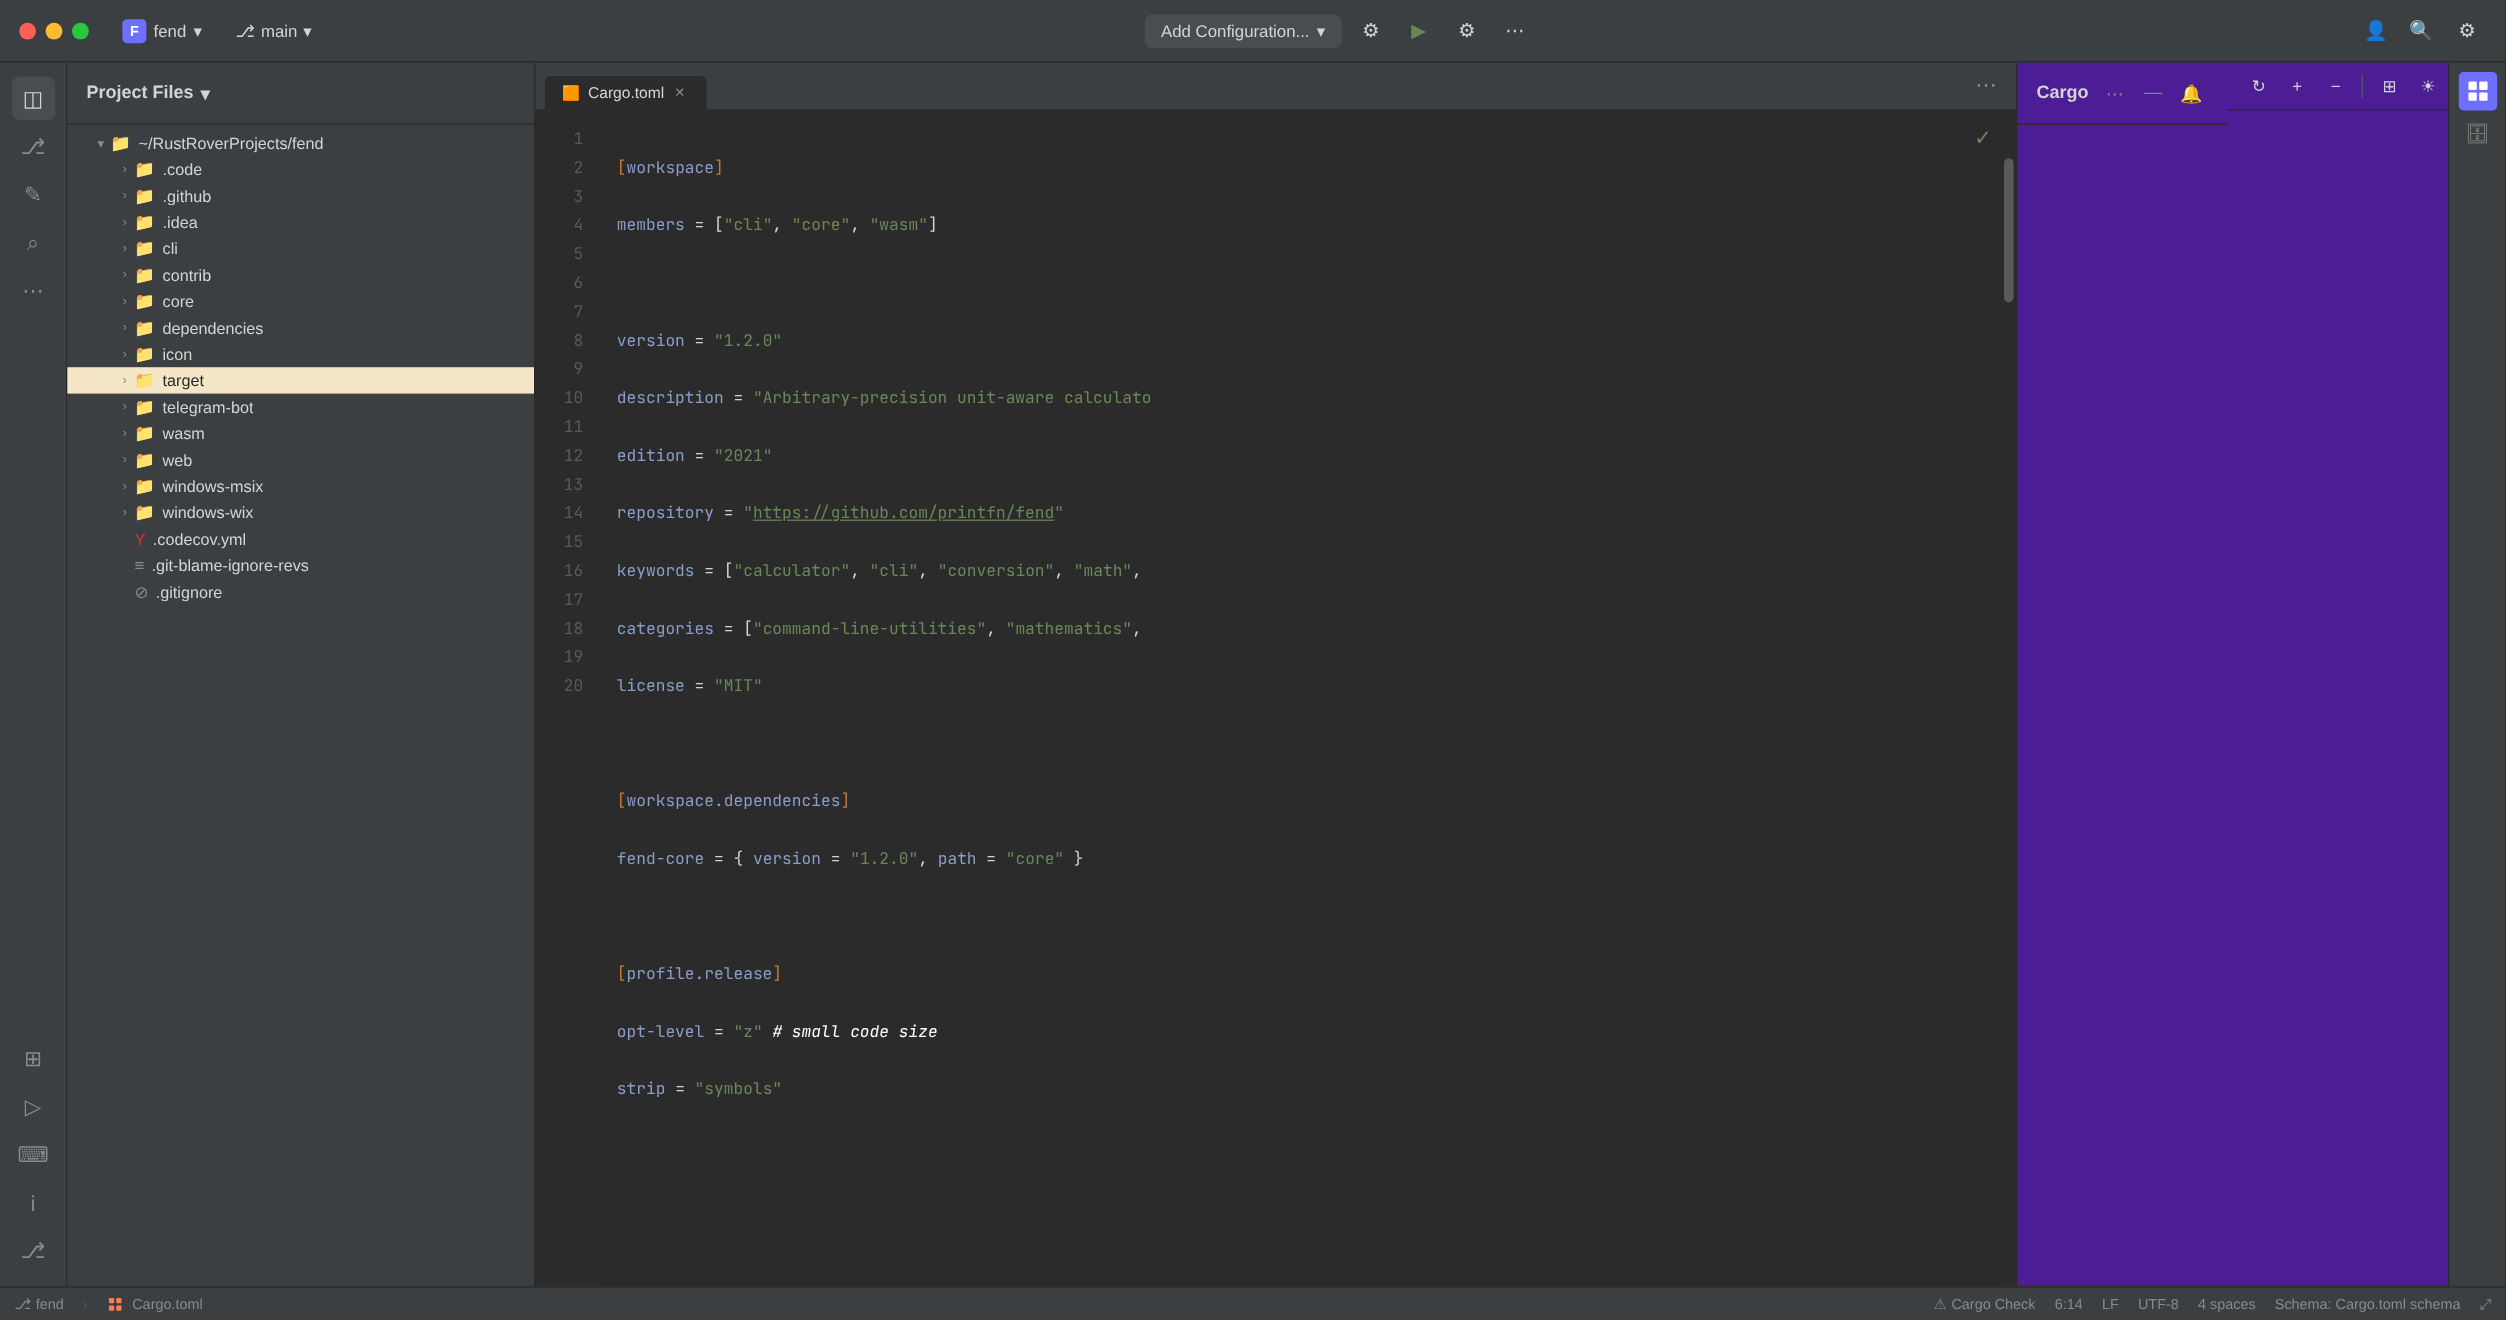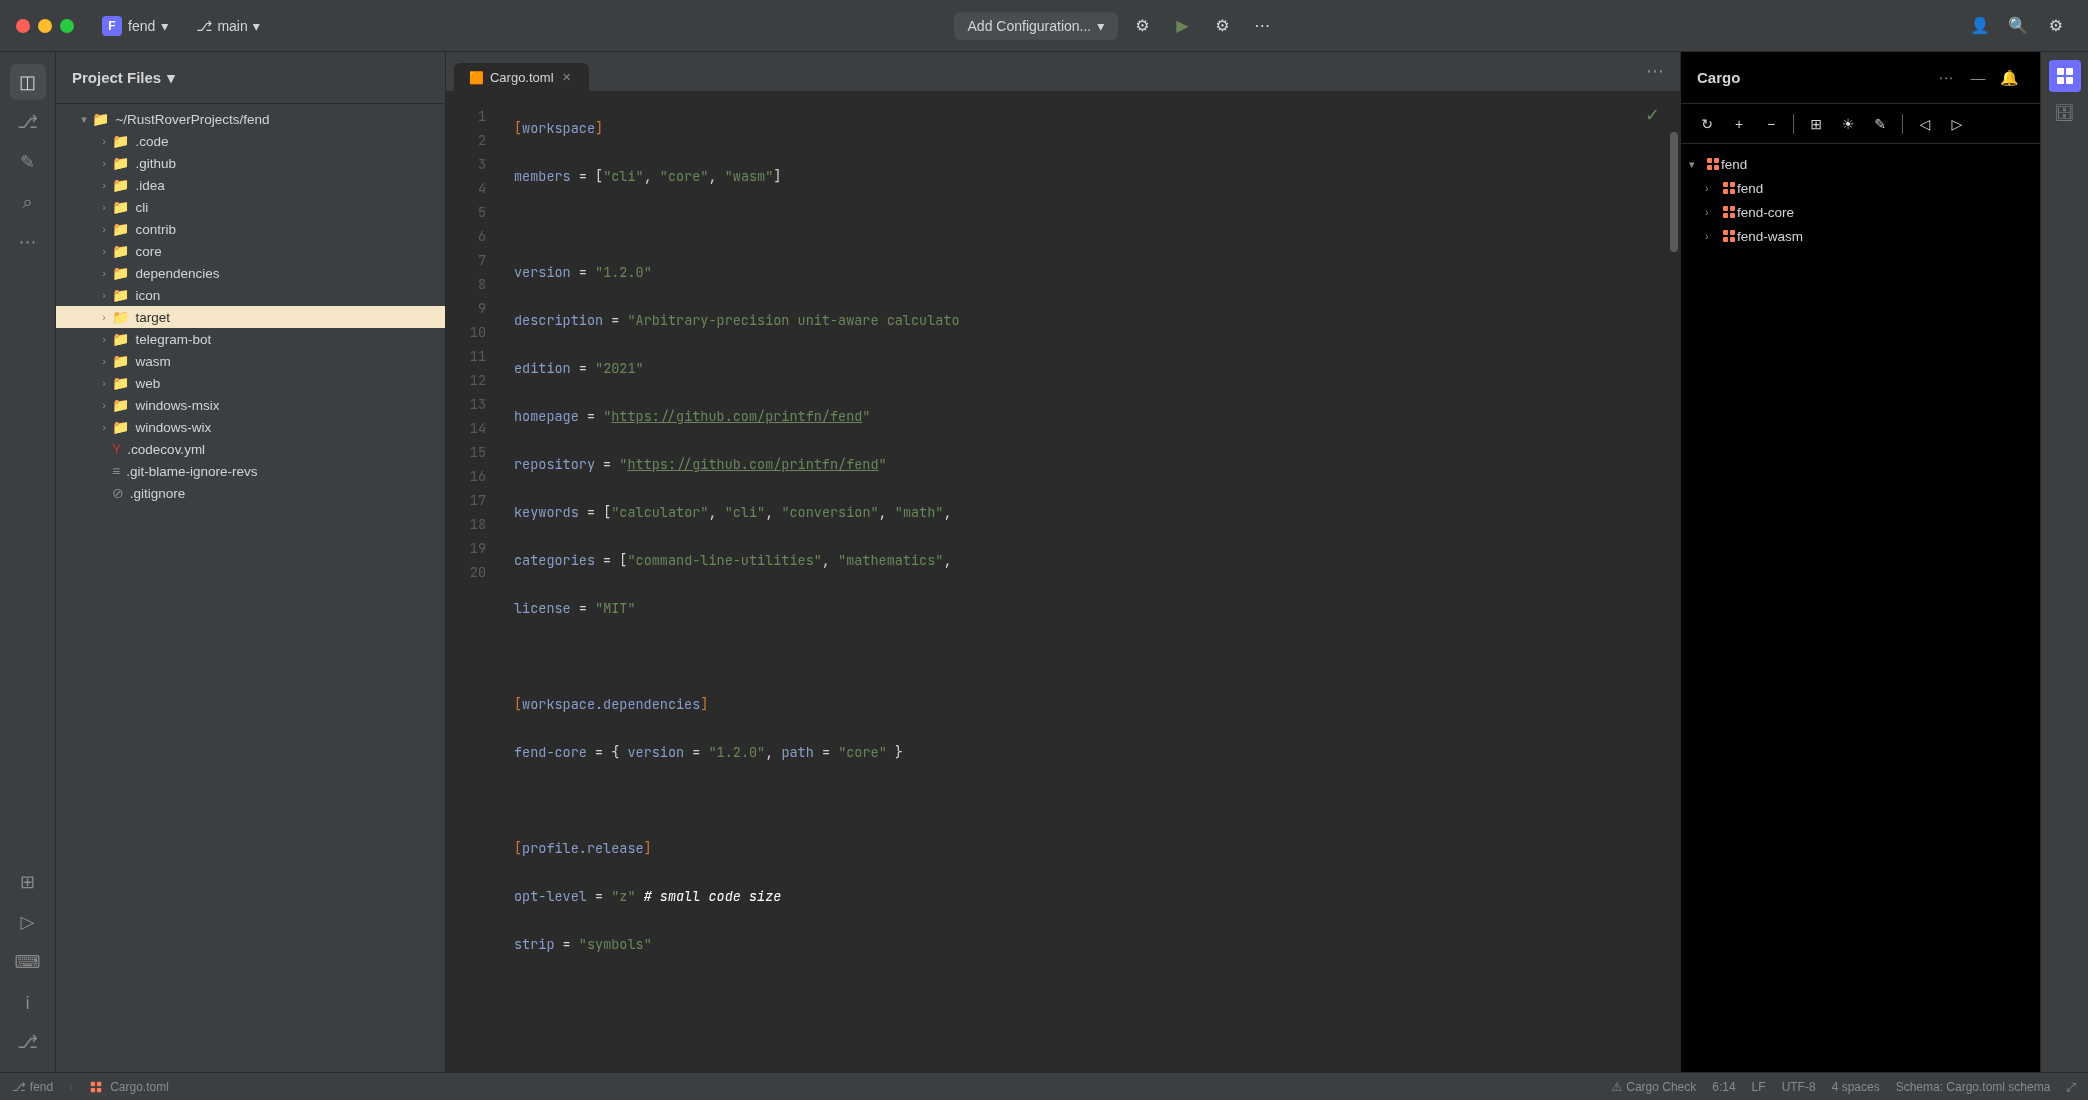--- a/index.html
+++ b/index.html
@@ -289,21 +289,21 @@
       padding-right: 12px;
       height: 24px;
       display: flex;
       align-items: center;
       justify-content: flex-end;
     }
 
     .code-content {
       flex: 1;
       overflow: auto;
-      padding: 0 16px;
+      padding: 12px 16px;
       font-family: 'JetBrains Mono', 'Fira Code', 'Consolas', monospace;
       font-size: 13.5px;
       line-height: 24px;
       white-space: pre;
     }
     .code-content::-webkit-scrollbar { width: 8px; height: 8px; }
     .code-content::-webkit-scrollbar-thumb { background: #5a5a5a; border-radius: 4px; }
 
     .scrollbar-track {
       width: 12px;
@@ -334,23 +334,22 @@
       position: absolute;
       right: 20px;
       top: 12px;
       color: #6a8759;
       font-size: 18px;
     }
 
     
     .right-panel {
       width: 360px;
-      background: #000000;
-      display: flex;
-      flex-direction: column;
+      background: #4c1d95;
+      display: flex;
       border-left: 1px solid #2a2a2a;
       flex-shrink: 0;
     }
 
     .cargo-header {
       height: 52px;
       display: flex;
       align-items: center;
       padding: 0 16px;
       border-bottom: 1px solid #2a2a2a;
@@ -749,21 +748,20 @@
         <div class="line-num">20</div>
       </div>
 
       <div class="code-content">
 <span class="code-line"><span class="t-bracket">[</span><span class="t-section">workspace</span><span class="t-bracket">]</span></span>
 <span class="code-line"><span class="t-key">members</span> <span class="t-eq">=</span> <span class="t-array">[</span><span class="t-string">"cli"</span><span class="t-array">,</span> <span class="t-string">"core"</span><span class="t-array">,</span> <span class="t-string">"wasm"</span><span class="t-array">]</span></span>
 <span class="code-line"> </span>
 <span class="code-line"><span class="t-key">version</span> <span class="t-eq">=</span> <span class="t-string">"1.2.0"</span></span>
 <span class="code-line"><span class="t-key">description</span> <span class="t-eq">=</span> <span class="t-string">"Arbitrary-precision unit-aware calculato</span></span>
 <span class="code-line"><span class="t-key">edition</span> <span class="t-eq">=</span> <span class="t-string">"2021"</span></span>
-<span class="code-line"><span class="t-key">homepage</span> <span class="t-eq">=</span> <span class="t-string">"</span><span class="t-url">https://github.com/printfn/fend</span><span class="t-string">"</span></span>
 <span class="code-line"><span class="t-key">repository</span> <span class="t-eq">=</span> <span class="t-string">"</span><span class="t-url">https://github.com/printfn/fend</span><span class="t-string">"</span></span>
 <span class="code-line"><span class="t-key">keywords</span> <span class="t-eq">=</span> <span class="t-array">[</span><span class="t-string">"calculator"</span><span class="t-array">,</span> <span class="t-string">"cli"</span><span class="t-array">,</span> <span class="t-string">"conversion"</span><span class="t-array">,</span> <span class="t-string">"math"</span><span class="t-array">,</span></span>
 <span class="code-line"><span class="t-key">categories</span> <span class="t-eq">=</span> <span class="t-array">[</span><span class="t-string">"command-line-utilities"</span><span class="t-array">,</span> <span class="t-string">"mathematics"</span><span class="t-array">,</span></span>
 <span class="code-line"><span class="t-key">license</span> <span class="t-eq">=</span> <span class="t-string">"MIT"</span></span>
 <span class="code-line"> </span>
 <span class="code-line"><span class="t-bracket">[</span><span class="t-section">workspace.dependencies</span><span class="t-bracket">]</span></span>
 <span class="code-line"><span class="t-key">fend-core</span> <span class="t-eq">=</span> <span class="t-array">{</span> <span class="t-key">version</span> <span class="t-eq">=</span> <span class="t-string">"1.2.0"</span><span class="t-array">,</span> <span class="t-key">path</span> <span class="t-eq">=</span> <span class="t-string">"core"</span> <span class="t-array">}</span></span>
 <span class="code-line"> </span>
 <span class="code-line"><span class="t-bracket">[</span><span class="t-section">profile.release</span><span class="t-bracket">]</span></span>
 <span class="code-line"><span class="t-key">opt-level</span> <span class="t-eq">=</span> <span class="t-string">"z"</span> <span class="t-comment"># small code size</span></span>

